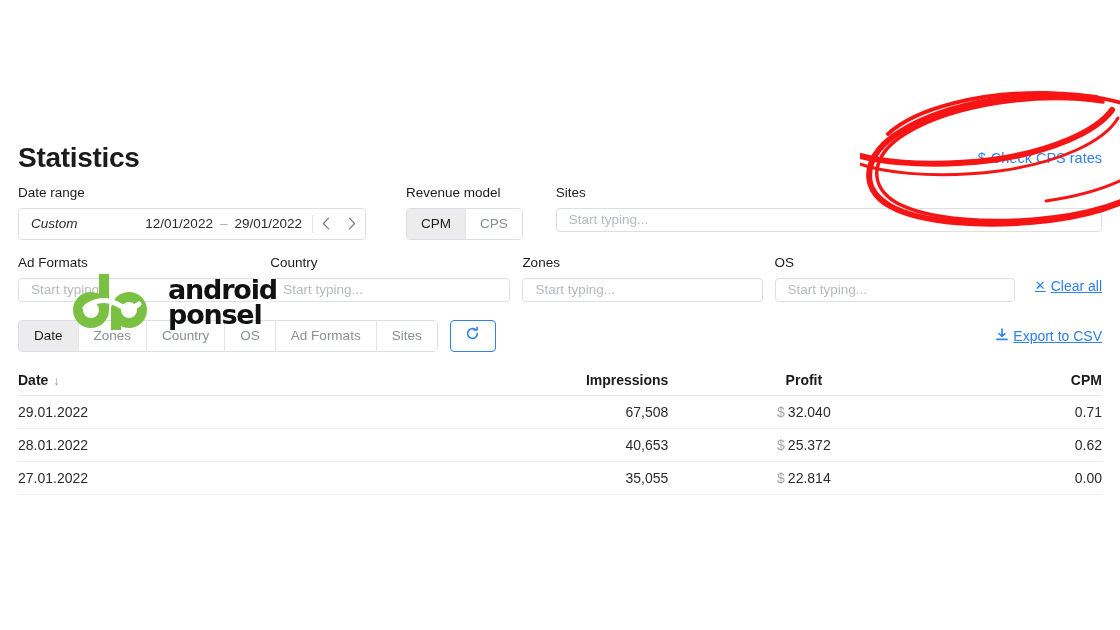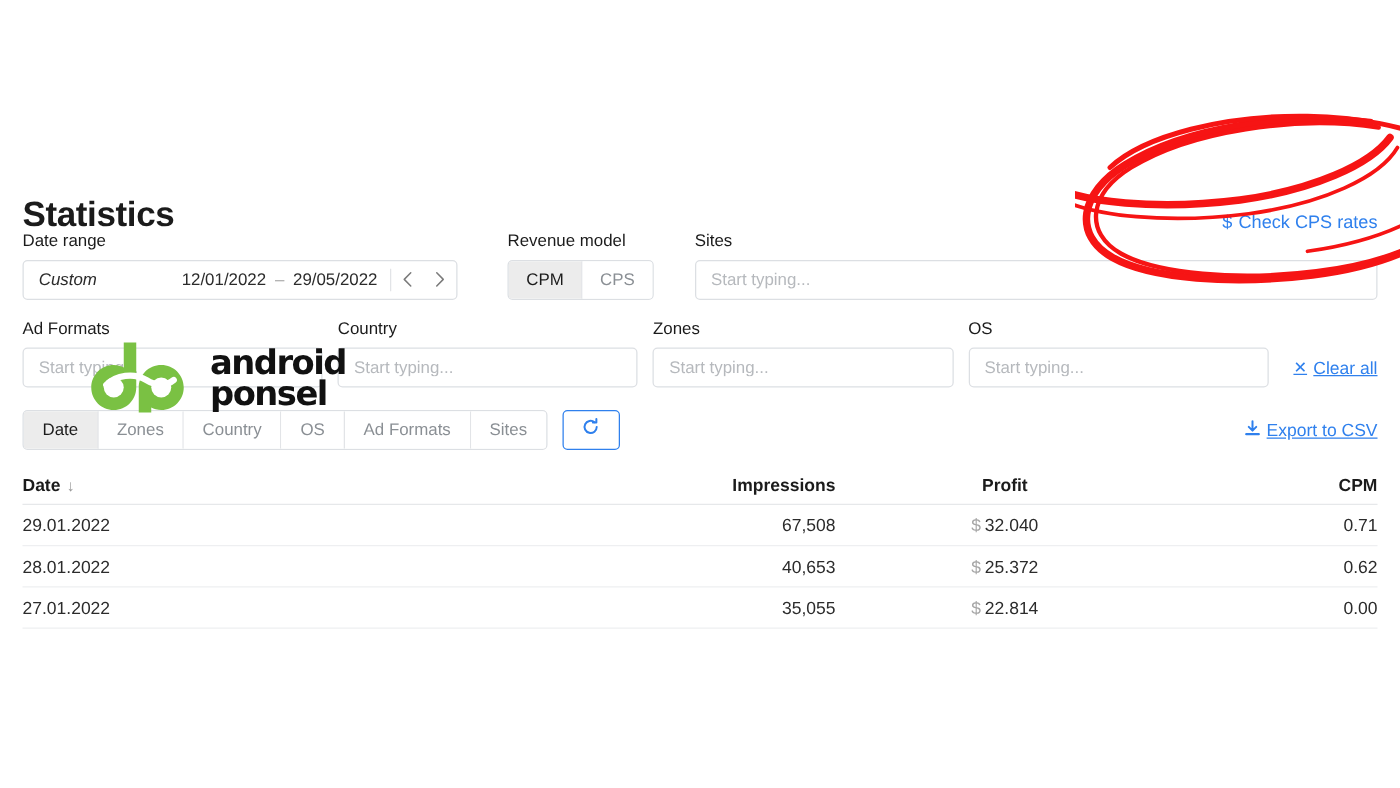--- a/index.html
+++ b/index.html
@@ -18,21 +18,21 @@
 
   
   .top-blank { height: 130px; }
 
   
   .header {
     position: relative;
     height: 56px;
     padding: 0 18px;
     display: flex;
-    align-items: flex-end;
+    align-items: center;
     justify-content: space-between;
   }
   .page-title {
     font-size: 28px;
     font-weight: bold;
     letter-spacing: -0.3px;
     color: #1b1b1b;
     line-height: 1;
   }
   .cps-link {
@@ -112,21 +112,21 @@
   }
   .seg-btn:last-child { border-right: none; }
   .seg-btn.active {
     background: #ececec;
     color: #1b1b1b;
     font-weight: normal;
   }
 
   .sites-group { margin-left: 25px; flex: 1; }
   .txt-input {
-    height: 32px;
+    height: 24px;
     width: 100%;
     border: 1px solid #dcdfe3;
     border-radius: 4px;
     background: #fff;
     font-size: 13.5px;
     font-family: "Liberation Sans", sans-serif;
     color: #2b2b2b;
     padding: 0 12px;
     outline: none;
   }
@@ -265,21 +265,21 @@
 
     <div class="row1">
 
       <div class="fld">
         <div class="fld-label">Date range</div>
         <div class="date-box">
           <span class="date-custom">Custom</span>
           <span class="date-range-vals">
             <span>12/01/2022</span>
             <span class="date-dash">–</span>
-            <span>29/05/2022</span>
+            <span>29/01/2022</span>
           </span>
           <span class="date-sep"></span>
           <span class="date-navs">
             <span class="nav-arrow">
               <svg width="8" height="13" viewBox="0 0 8 13" fill="none">
                   <path d="M6.6 1.2 1.4 6.5l5.2 5.3" stroke="#7b7b7b" stroke-width="1.2" stroke-linecap="round" stroke-linejoin="round"></path>
                 </svg>
             </span>
             <span class="nav-arrow">
               <svg width="8" height="13" viewBox="0 0 8 13" fill="none">

